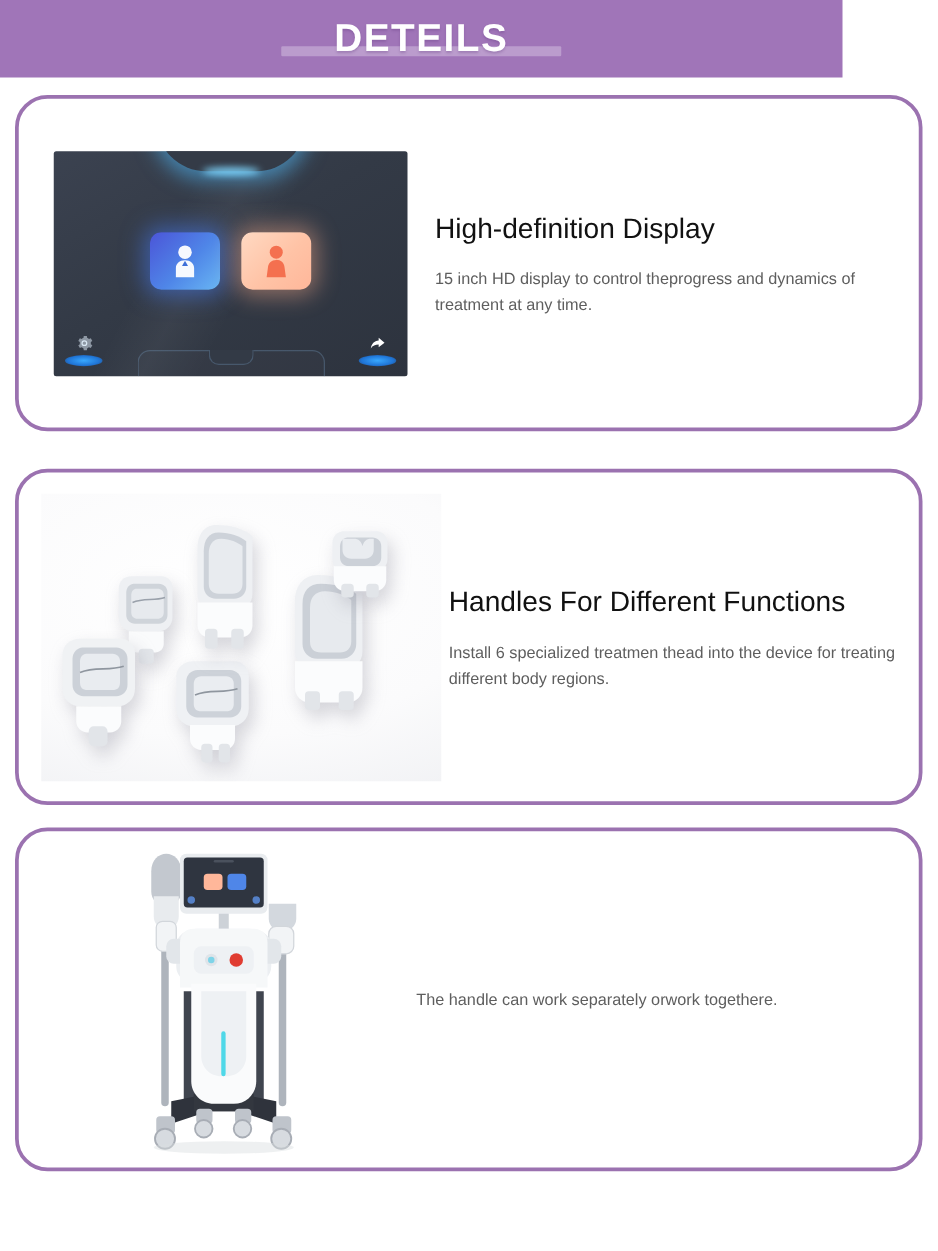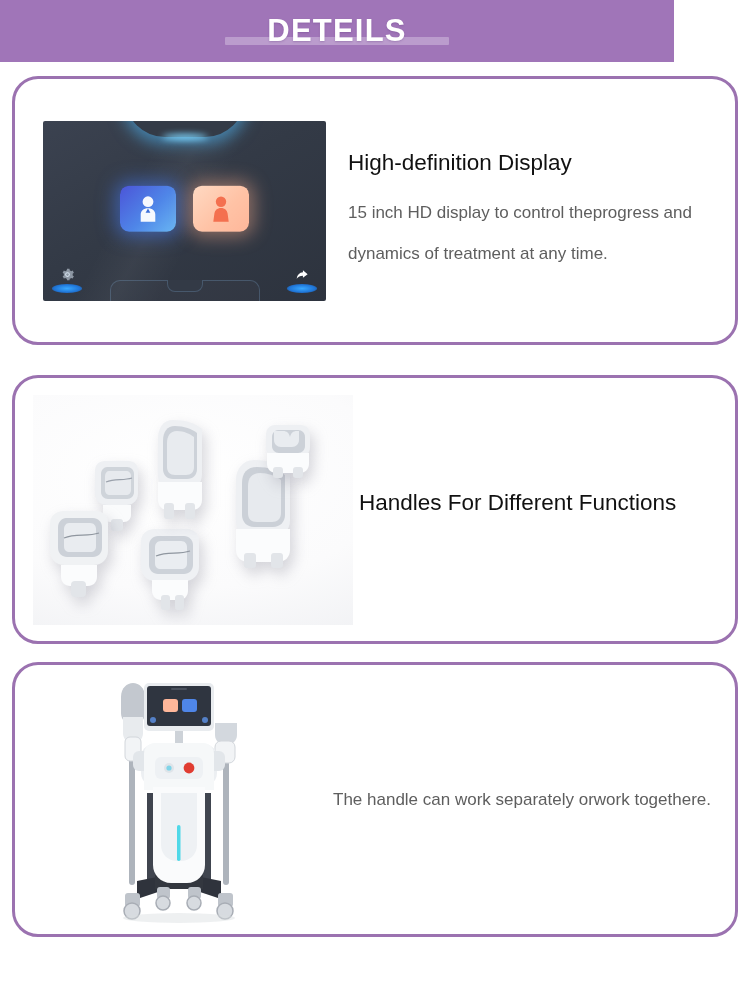--- a/index.html
+++ b/index.html
@@ -81,22 +81,22 @@
   }
   .card-title {
     color: #111111;
     font-size: 22.5px;
     font-weight: normal;
     line-height: 30px;
     margin: 0 0 14px 0;
   }
   .card-desc {
     color: #5e5e5e;
-    font-size: 17px;
-    line-height: 41px;
+    font-size: 13px;
+    line-height: 21px;
     margin: 0;
   }
 
   
   .media-screen {
     width: 283px;
     height: 180px;
     margin-left: 28px;
     margin-right: 22px;
     position: relative;
@@ -351,20 +351,21 @@
         <path d="M22 10c4 0 6 2 7 6 1-4 3-6 7-6h2v9c0 4-3 7-7 7H20c-4 0-7-3-7-7v-9z" fill="#e9ecf0"></path>
         <path d="M6 32h42v11c0 5-4 9-9 9H15c-5 0-9-4-9-9z" fill="#fbfcfd"></path>
         <rect x="12" y="46" width="10" height="11" rx="3" fill="#e2e5e9"></rect>
         <rect x="32" y="46" width="10" height="11" rx="3" fill="#e2e5e9"></rect>
       </svg>
     </div>
   </div>
 
   <div class="card-text">
     <h2 class="card-title">Handles For Different Functions</h2>
+    <p class="card-desc">Install 6 specialized treatmen thead into the device for treating different body regions.</p>
   </div>
 </div>
 
 <div class="card" id="card-3">
 
   <div class="card-media">
     <div class="media-machine">
       <svg width="180" height="250" viewBox="0 0 180 250" aria-hidden="true">
 
         <path d="M58 118 h64 v96 h-64 z" fill="#40454f"></path>

